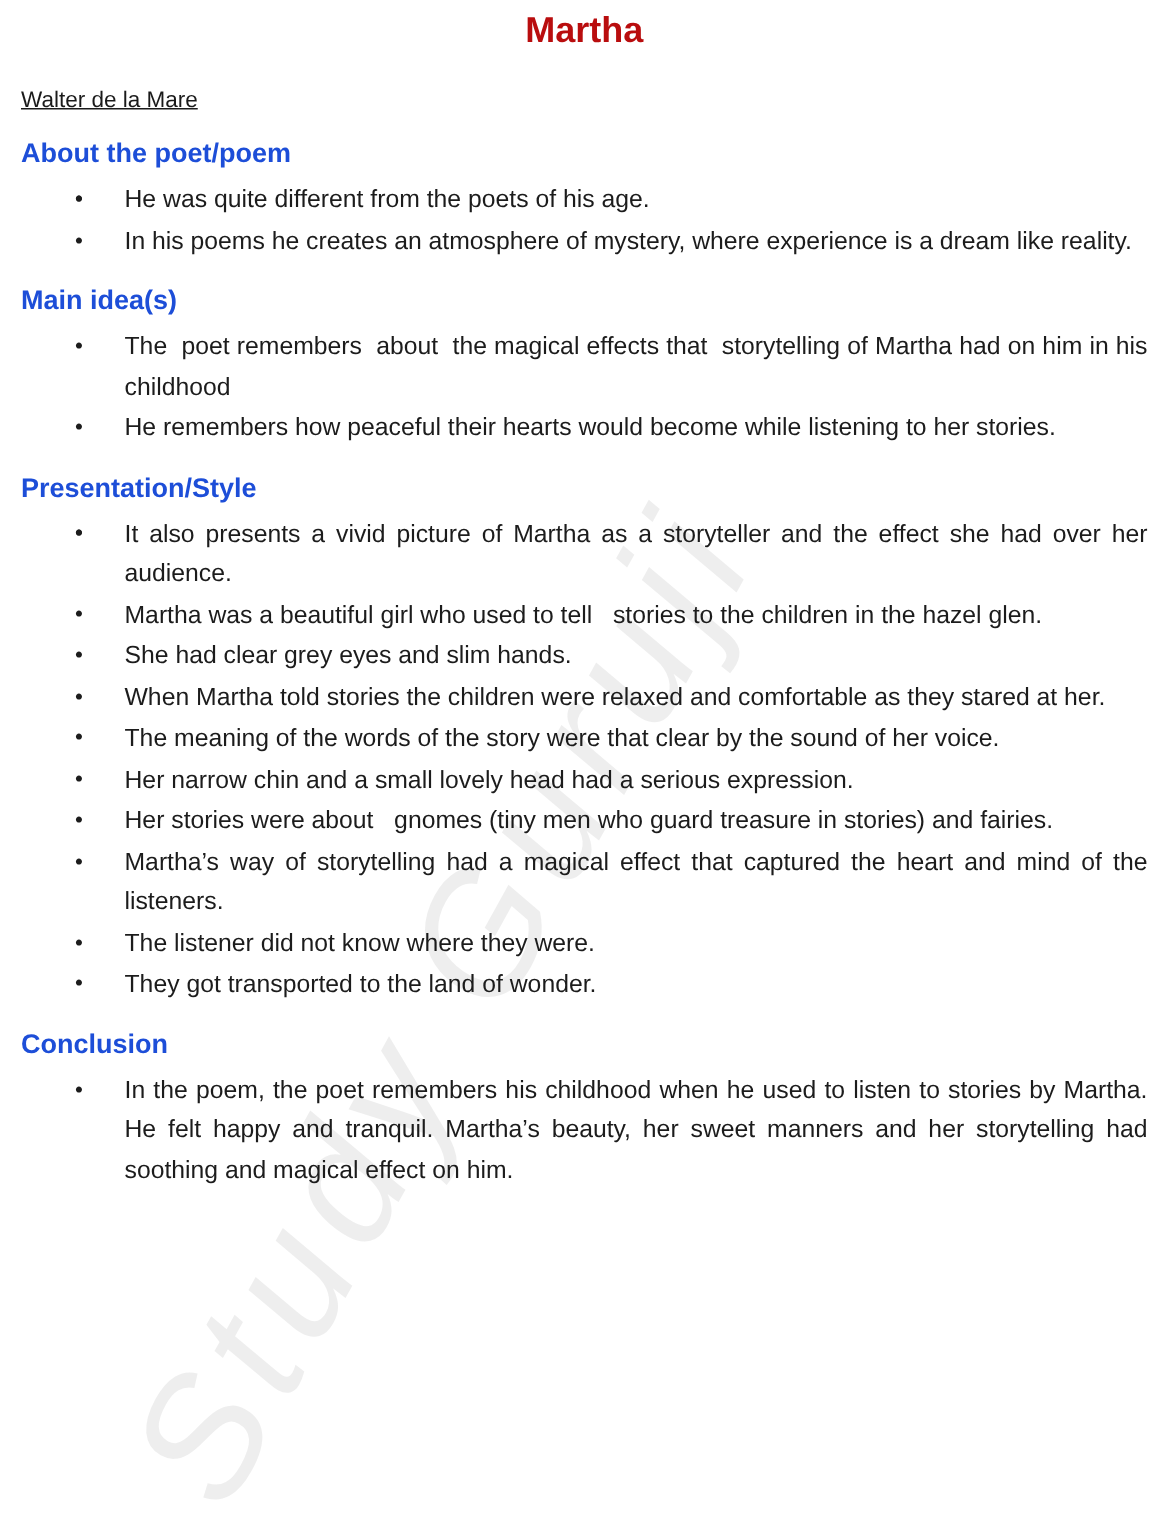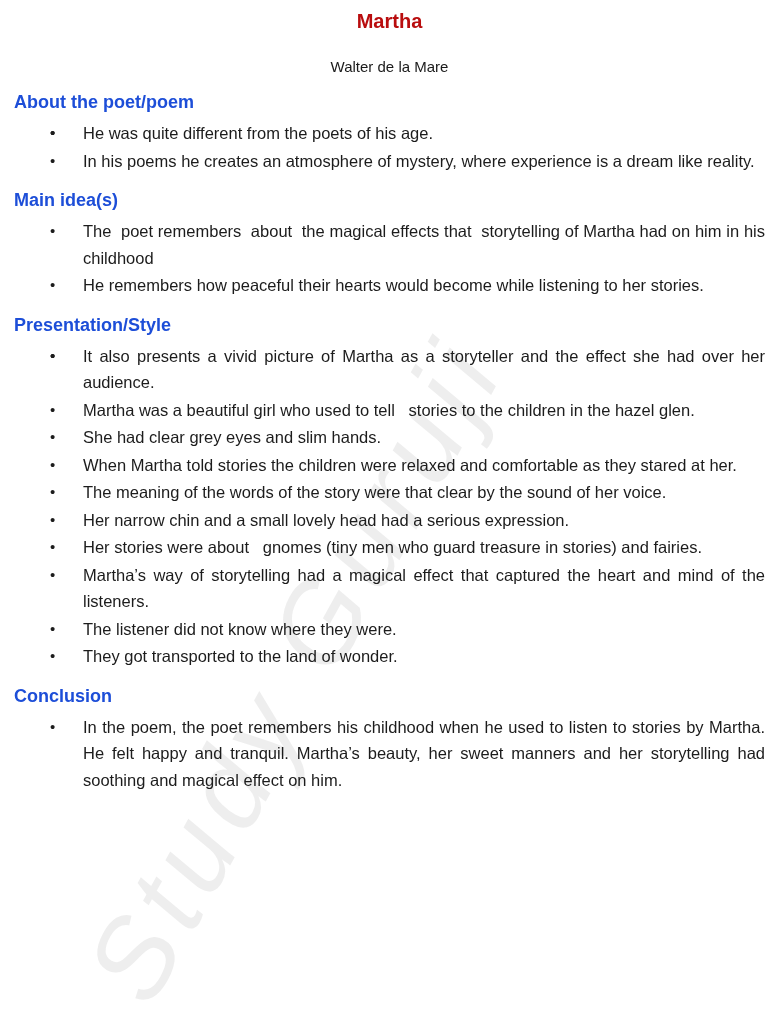--- a/index.html
+++ b/index.html
@@ -26,31 +26,31 @@
     font-style: italic;
     color: rgba(90, 90, 90, 0.10);
     white-space: nowrap;
     pointer-events: none;
     z-index: 0;
   }
   .content { position: relative; z-index: 1; }
   h1.title {
     margin: 0;
     text-align: center;
-    font-size: 20px;
+    font-size: 24px;
     font-weight: bold;
     color: #b90d0e; 
     line-height: 30px;
   }
   .subtitle {
-    text-align: center;
     font-size: 15px;
     color: #1a1a1a;
     margin-top: 22px;
     line-height: 18px;
+    text-decoration: underline;
   }
   .first-section { margin-top: 14px; }
   h2.section-heading {
     font-size: 18px;
     font-weight: bold;
     color: #1d4ed8;
     margin: 15px 0 6px 0;
     line-height: 23px;
   }
   ul.bullets {

